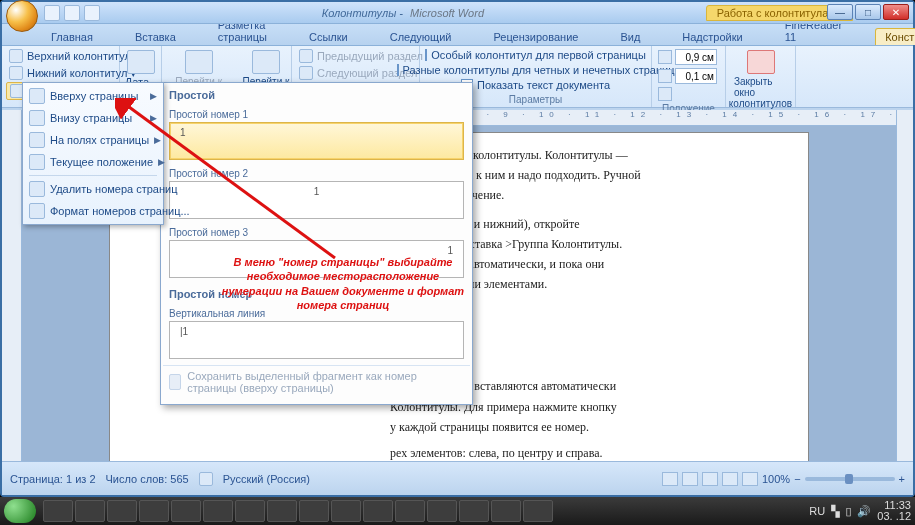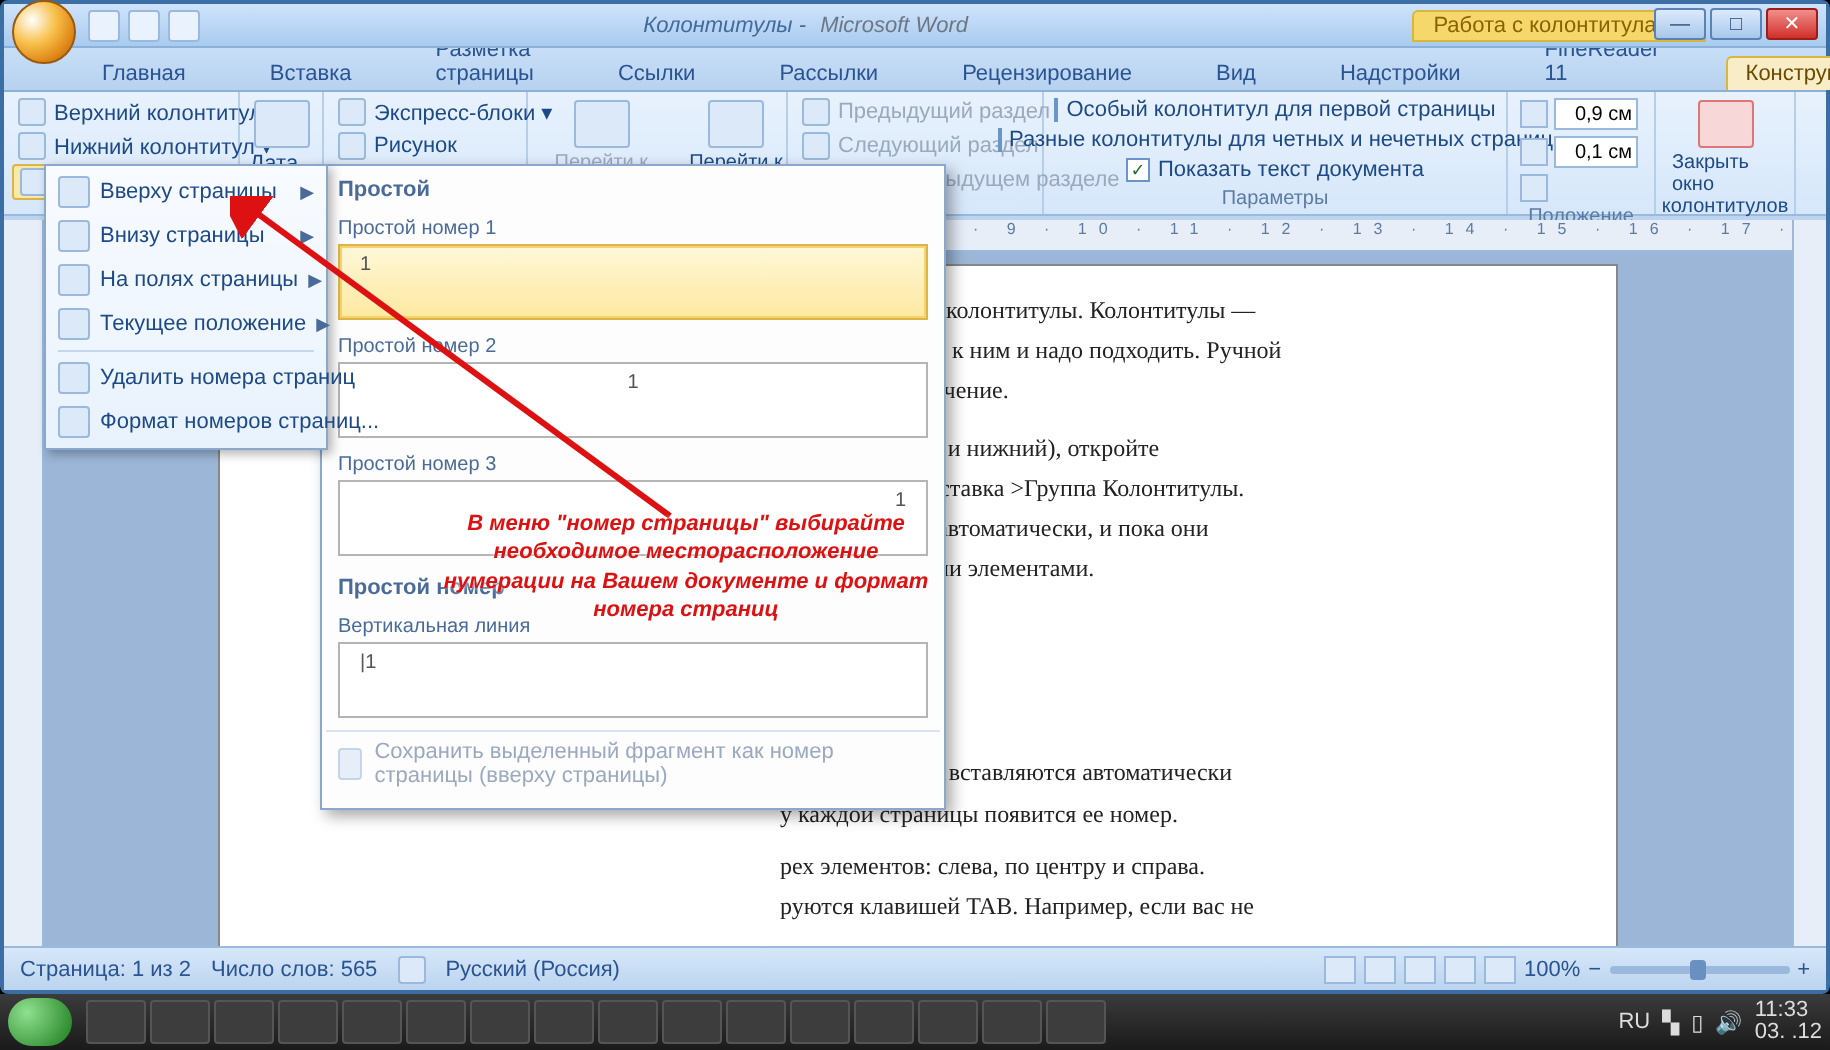--- a/index.html
+++ b/index.html
@@ -32,21 +32,21 @@
   .spin input{width:42px;height:16px;font-size:10px;text-align:right;border:1px solid #9ab9dc;padding-right:2px;}
   .chk{display:flex;align-items:center;gap:4px;color:#1d4a87;padding:1px 2px;white-space:nowrap;justify-content:center;}
   .chk .box{width:12px;height:12px;border:1px solid #6995c9;background:#fff;display:flex;align-items:center;justify-content:center;font-size:9px;color:#2a6b2a;}
   .docarea{position:absolute;left:0;right:0;top:108px;bottom:22px;background:#9bb6d6;display:flex;}
   .ruler-v{width:20px;background:#e7eef7;border-right:1px solid #9ab9dc;}
   .docwrap{flex:1;overflow:hidden;background:#9bb6d6;position:relative;}
   .ruler-h{height:16px;background:#e7eef7;border-bottom:1px solid #9ab9dc;font-size:8px;color:#5b7ba3;letter-spacing:6px;white-space:nowrap;overflow:hidden;padding-left:180px;}
   .page{background:#fff;border:1px solid #888;margin:6px auto;width:700px;min-height:600px;padding:10px 40px;position:relative;}
   .page p{font-family:'Times New Roman',serif;font-size:12px;color:#222;margin:4px 0;line-height:1.35;}
   .scroll-v{width:17px;background:#e7eef7;border-left:1px solid #9ab9dc;}
-  .statusbar{position:absolute;left:0;right:0;bottom:0;height:22px;background:linear-gradient(#d6e7fa,#bcd4ee);border-top:1px solid #9ab9dc;display:flex;align-items:center;gap:10px;padding:0 8px;color:#2a5392;}
+  .statusbar{position:absolute;left:0;right:0;bottom:0;height:34px;background:linear-gradient(#d6e7fa,#bcd4ee);border-top:1px solid #9ab9dc;display:flex;align-items:center;gap:10px;padding:0 8px;color:#2a5392;}
   .statusbar .zoom{margin-left:auto;display:flex;gap:4px;align-items:center;}
   .statusbar .slider{width:90px;height:4px;background:#9ab9dc;border-radius:2px;position:relative;}
   .statusbar .slider .thumb{position:absolute;left:45%;top:-3px;width:8px;height:10px;background:#6a8fc1;border-radius:2px;}
   
   .submenu{position:absolute;left:22px;top:82px;width:142px;background:linear-gradient(#f8fbff,#e8f2fd);border:1px solid #8aa8ce;box-shadow:2px 2px 5px rgba(0,0,0,.3);z-index:50;padding:2px;}
   .submenu .mi{display:flex;align-items:center;gap:5px;padding:3px 4px;color:#1d4a87;border-radius:2px;white-space:nowrap;}
   .submenu .mi .ic{width:16px;height:16px;background:#dce9f8;border:1px solid #9ab9dc;border-radius:2px;flex-shrink:0;}
   .submenu .mi .arr{margin-left:auto;font-size:9px;color:#4a6b9a;}
   .submenu .sep{height:1px;background:#c5d7ec;margin:2px 4px;}
   
@@ -89,21 +89,21 @@
       <div>□</div>
       <div class="close">✕</div>
     </div>
   </div>
 
   <div class="tabs">
     <div class="tab">Главная</div>
     <div class="tab">Вставка</div>
     <div class="tab">Разметка страницы</div>
     <div class="tab">Ссылки</div>
-    <div class="tab">Рассылки</div>
+    <div class="tab">Следующий</div>
     <div class="tab">Рецензирование</div>
     <div class="tab">Вид</div>
     <div class="tab">Надстройки</div>
     <div class="tab">ABBYY FineReader 11</div>
     <div class="tab active">Конструктор</div>
     <div class="help">?</div>
   </div>
 
   <div class="ribbon">
     <div class="group" style="width:118px">
@@ -121,37 +121,20 @@
             <span>Номер страницы ▾</span>
           </div>
       </div>
       <div class="glabel"></div>
     </div>
     <div class="group" style="width:42px">
       <div class="bigbtn">
           <span class="ic"></span>
           <span>Дата и время</span>
         </div>
-    </div>
-    <div class="group" style="width:102px">
-      <div class="vbtns">
-        <div class="rbtn">
-            <span class="ic"></span>
-            <span>Экспресс-блоки ▾</span>
-          </div>
-        <div class="rbtn">
-            <span class="ic"></span>
-            <span>Рисунок</span>
-          </div>
-        <div class="rbtn">
-            <span class="ic"></span>
-            <span>Клип</span>
-          </div>
-      </div>
-      <div class="glabel"></div>
     </div>
     <div class="group" style="width:130px">
       <div style="display:flex;gap:2px;">
         <div class="bigbtn disabled">
             <span class="ic"></span>
             <span style="font-size:10px;text-align:center;line-height:1.1">Перейти к верхнему колонтитулу</span>
           </div>
         <div class="bigbtn">
             <span class="ic"></span>
             <span style="font-size:10px;text-align:center;line-height:1.1">Перейти к нижнему колонтитулу</span>
@@ -226,20 +209,21 @@
       <div class="page">
         <div style="margin-left:240px;">
           <p>нем могут быть колонтитулы. Колонтитулы —</p>
           <p>и страницы. Так к ним и надо подходить. Ручной</p>
           <p>равило, а исключение.</p>
           <p style="margin-top:12px">ли два: верхний и нижний), откройте</p>
           <p>ель командой Вставка &gt;Группа Колонтитулы.</p>
           <p>я не создаются автоматически, и пока они</p>
           <p>азными готовыми элементами.</p>
           <p style="margin-top:86px">рочие элементы вставляются автоматически</p>
+          <p>Колонтитулы. Для примера нажмите кнопку</p>
           <p>у каждой страницы появится ее номер.</p>
           <p style="margin-top:10px">рех элементов: слева, по центру и справа.</p>
           <p>руются клавишей TAB. Например, если вас не</p>
         </div>
 
       </div>
     </div>
     <div class="scroll-v"></div>
   </div>
 
@@ -356,18 +340,18 @@
   <div class="tb"></div>
   <div class="tb"></div>
   <div class="tb"></div>
   <div class="tb"></div>
   <div class="tb"></div>
   <div class="tray">
     <span>RU</span>
     <span>▚</span>
     <span>▯</span>
     <span>🔊</span>
-    <div style="text-align:left;line-height:1;">
+    <div style="text-align:right;line-height:1;">
       <div>11:33</div>
       <div>03.    .12</div>
     </div>
   </div>
 </div>
 
 </body></html>

